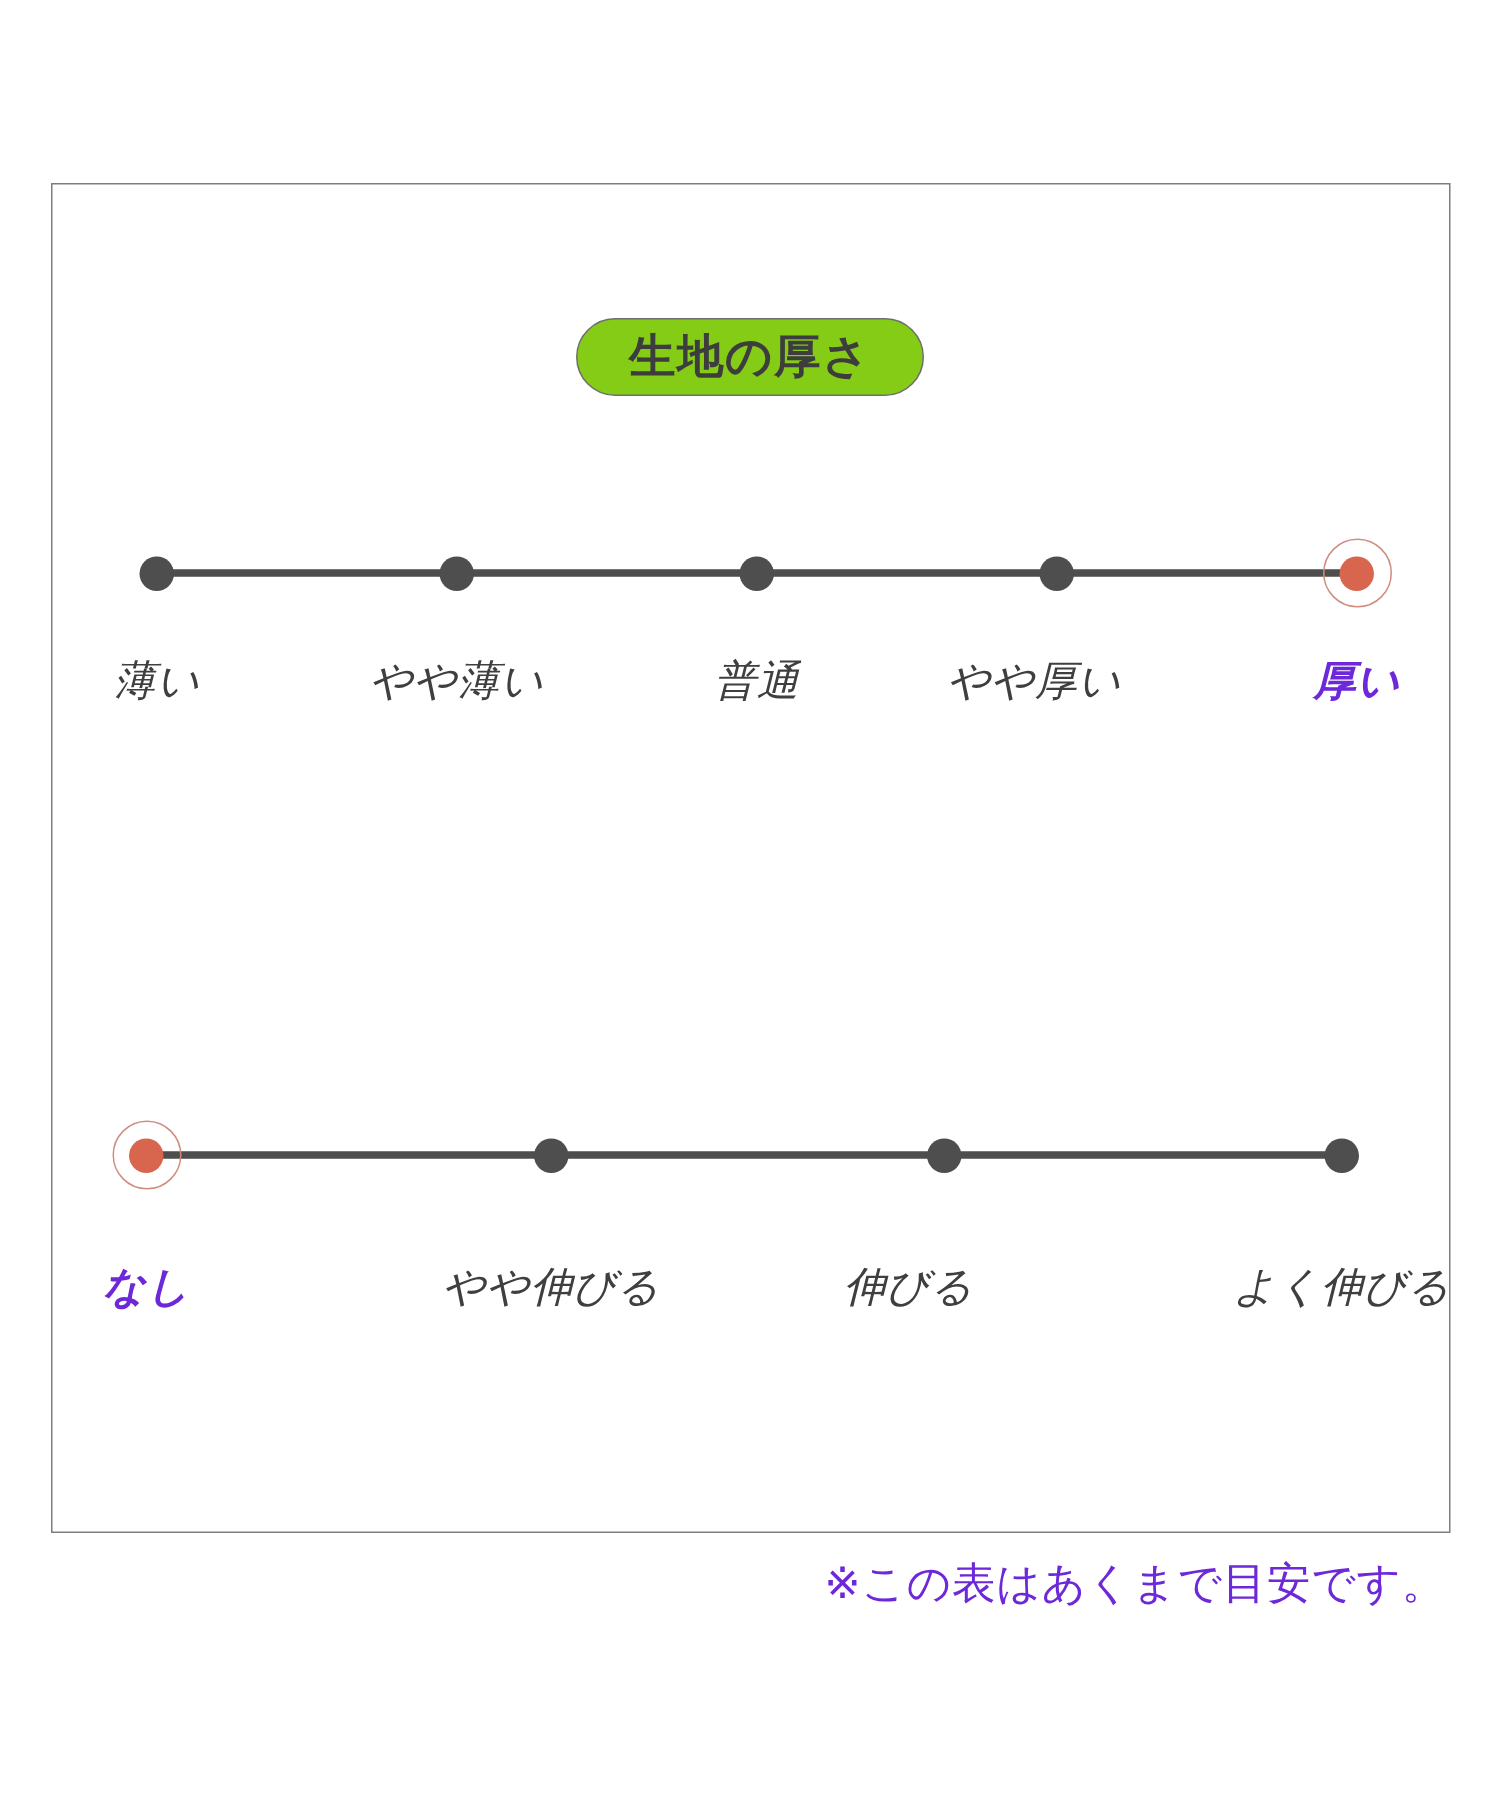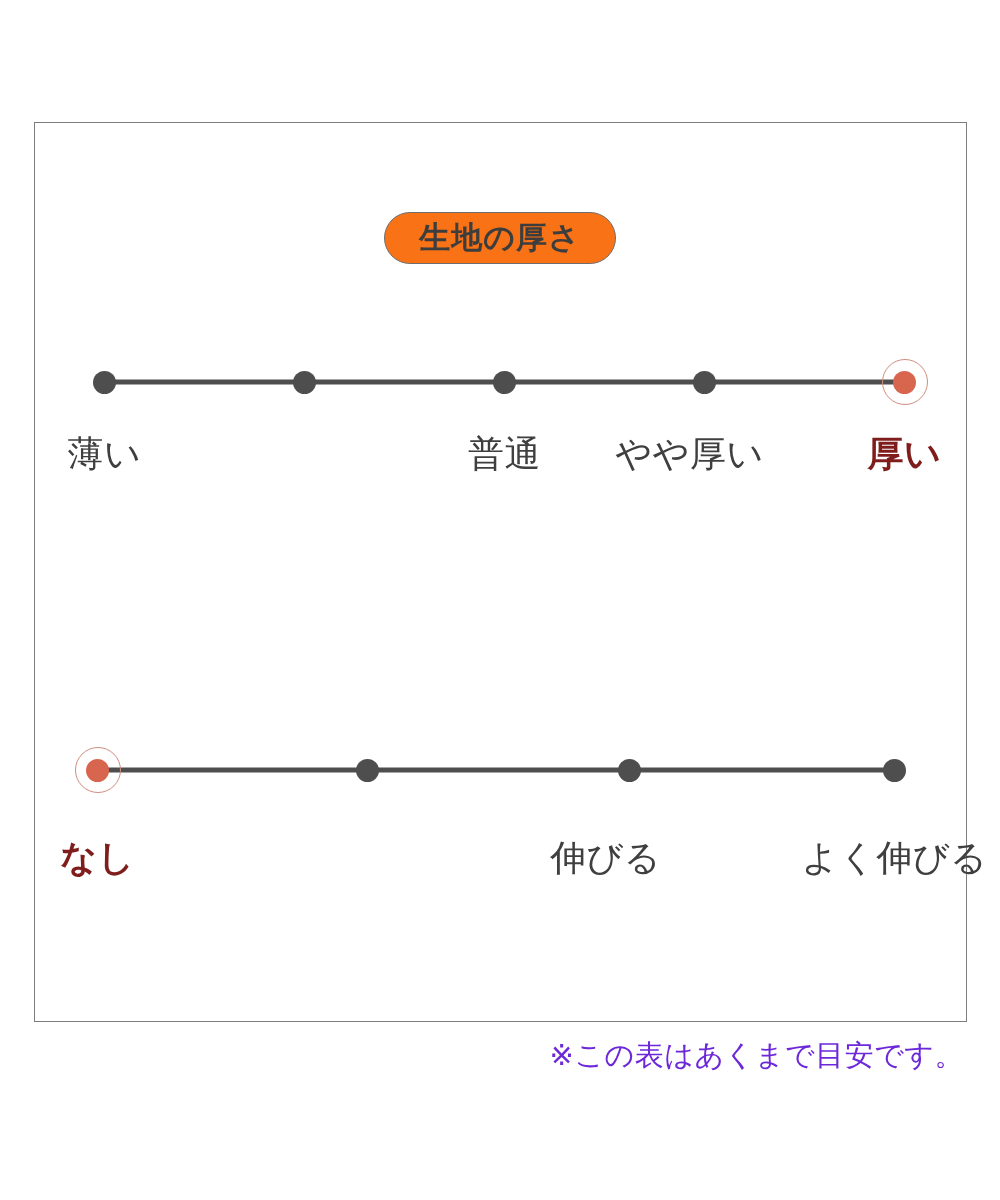--- a/index.html
+++ b/index.html
@@ -56,21 +56,21 @@
     height: 52px;
     display: flex;
     align-items: center;
     justify-content: center;
     padding: 0 34px;
     box-sizing: border-box;
     font-size: 31px;
     font-weight: 700;
     letter-spacing: 1px;
     color: #3d3d3d;
-    background: #f97316;
+    background: #84cc16;
   }
 
   
   .slider {
     position: relative;
     margin: 0 auto;
     height: 60px;
   }
   .slider-track {
     position: absolute;
@@ -108,28 +108,29 @@
 
   .labels {
     position: relative;
     margin: 0 auto;
     height: 48px;
   }
   .labels .lbl {
     position: absolute;
     transform: translateX(-50%);
     white-space: nowrap;
-    font-size: 36px;
+    font-size: 28px;
     line-height: 44px;
     color: #3f3f3f;
     letter-spacing: 0.5px;
+    font-style: italic;
   }
   .labels .lbl.active {
     font-weight: 700;
-    color: #7f1d1d;
+    color: #6d28d9;
   }
 
   
   .note {
     position: absolute;
     right: 36px;
     top: 1036px;
     font-size: 29px;
     letter-spacing: 0.5px;
     color: #6d28d9;
@@ -153,39 +154,41 @@
 
       <div class="stop" style="left:71px;"></div>
       <div class="stop" style="left:271px;"></div>
       <div class="stop" style="left:471px;"></div>
       <div class="stop" style="left:671px;"></div>
       <div class="stop active" style="left:871px;"></div>
     </div>
 
     <div class="labels" style="width:933px; margin-top:20px;">
       <div class="lbl" style="left:71px;">薄い</div>
+      <div class="lbl" style="left:271px;">やや薄い</div>
       <div class="lbl" style="left:471px;">普通</div>
       <div class="lbl" style="left:656px;">やや厚い</div>
       <div class="lbl active" style="left:871px;">厚い</div>
     </div>
   </div>
 
   <div class="section section-stretch">
 
     <div class="slider" style="width:933px; margin-top:88px;">
       <div class="slider-track" style="left:64px; width:797px;"></div>
 
       <div class="stop active" style="left:64px;"></div>
       <div class="stop" style="left:334px;"></div>
       <div class="stop" style="left:596px;"></div>
       <div class="stop" style="left:861px;"></div>
     </div>
 
     <div class="labels" style="width:933px; margin-top:36px;">
       <div class="lbl active" style="left:64px;">なし</div>
+      <div class="lbl" style="left:334px;">やや伸びる</div>
       <div class="lbl" style="left:572px;">伸びる</div>
       <div class="lbl" style="left:861px;">よく伸びる</div>
     </div>
   </div>
 
   <div class="note">※この表はあくまで目安です。</div>
 
 </div>
 
 </body></html>

